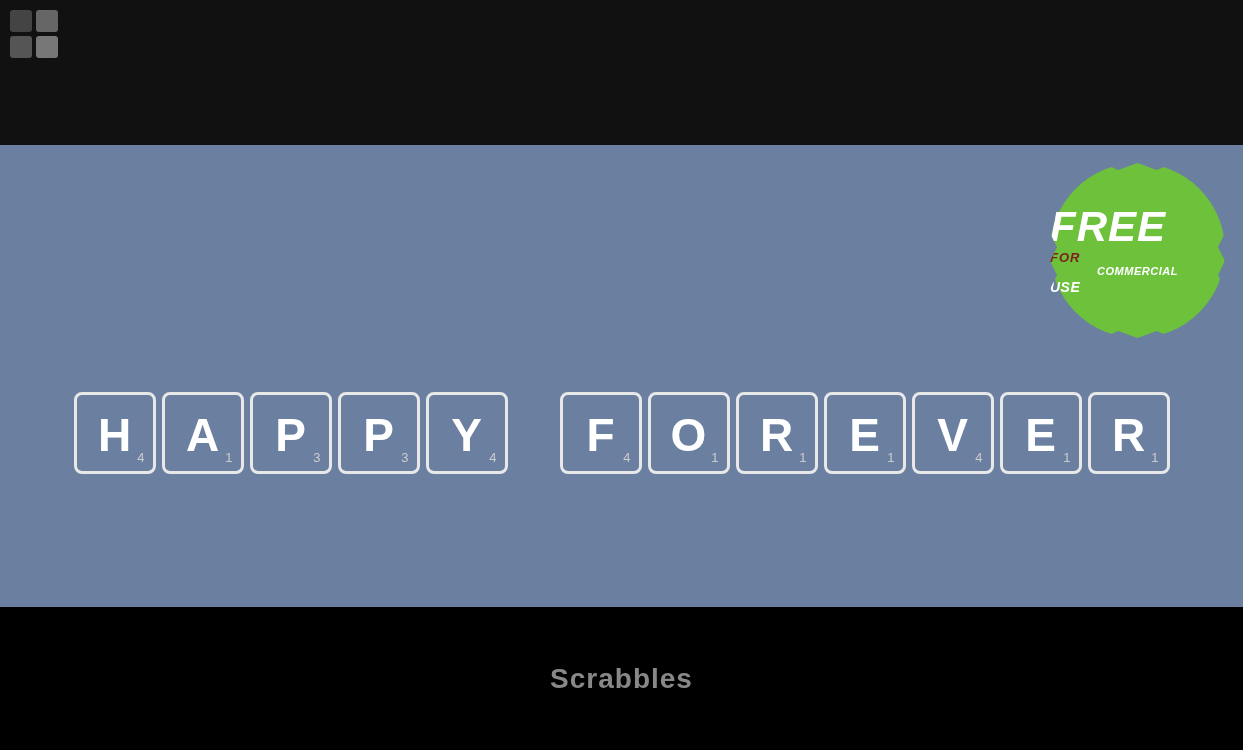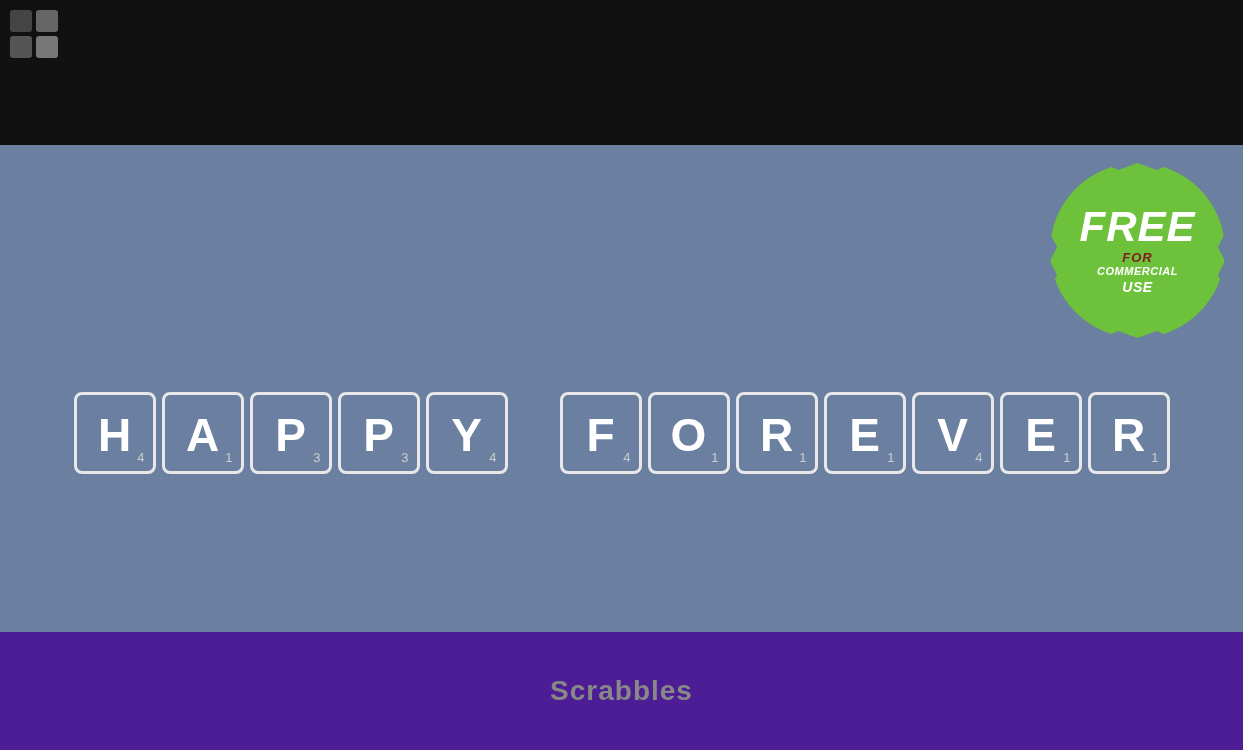--- a/index.html
+++ b/index.html
@@ -27,22 +27,22 @@
       display: flex;
       flex-direction: column;
       align-items: center;
       justify-content: center;
     }
 
     .bottom-bar {
       position: absolute;
       bottom: 0;
       width: 100%;
-      height: 118px;
-      background: #4c1d95;
+      height: 143px;
+      background: #000000;
       display: flex;
       align-items: center;
       justify-content: center;
     }
 
     .font-name {
       color: #888888;
       font-size: 28px;
       font-weight: bold;
       letter-spacing: 1px;
@@ -107,21 +107,20 @@
     }
 
     .badge-shape {
       width: 175px;
       height: 175px;
       background: #6dc13b;
       border-radius: 50%;
       position: relative;
       display: flex;
       flex-direction: column;
-      align-items: center;
       justify-content: center;
       clip-path: polygon(
         50% 0%, 61% 4%, 70% 0%, 78% 6%, 88% 4%, 93% 12%, 100% 14%,
         100% 24%, 97% 32%, 100% 40%, 96% 48%, 100% 56%, 96% 64%,
         100% 72%, 95% 79%, 98% 88%, 90% 93%, 88% 100%, 78% 98%,
         70% 100%, 61% 96%, 50% 100%, 39% 96%, 30% 100%, 22% 98%,
         12% 100%, 10% 93%, 2% 88%, 5% 79%, 0% 72%, 4% 64%,
         0% 56%, 4% 48%, 0% 40%, 3% 32%, 0% 24%, 0% 14%,
         7% 12%, 12% 4%, 22% 6%, 30% 0%, 39% 4%
       );

